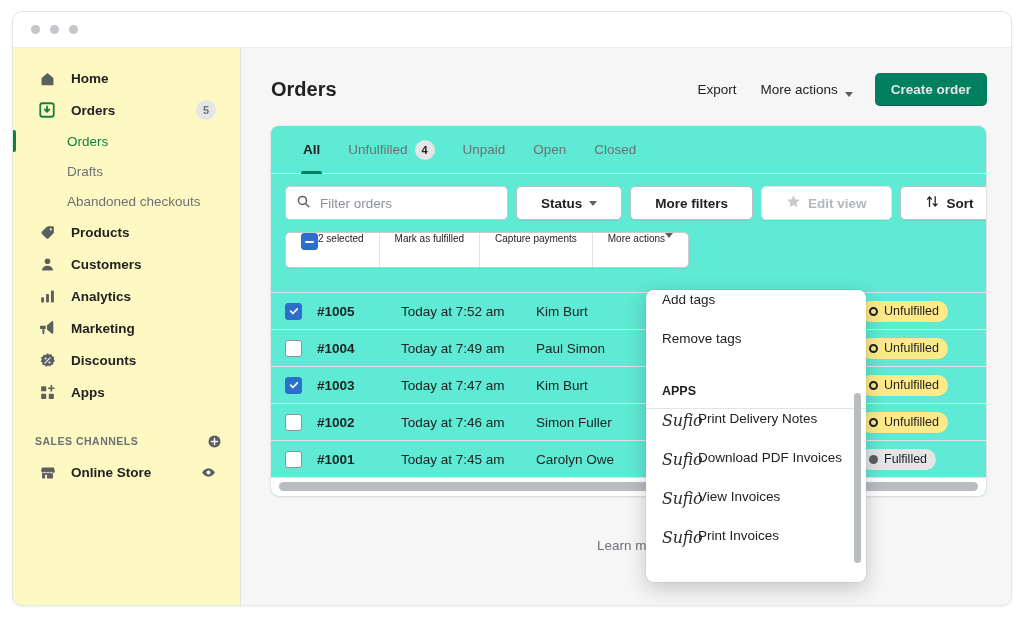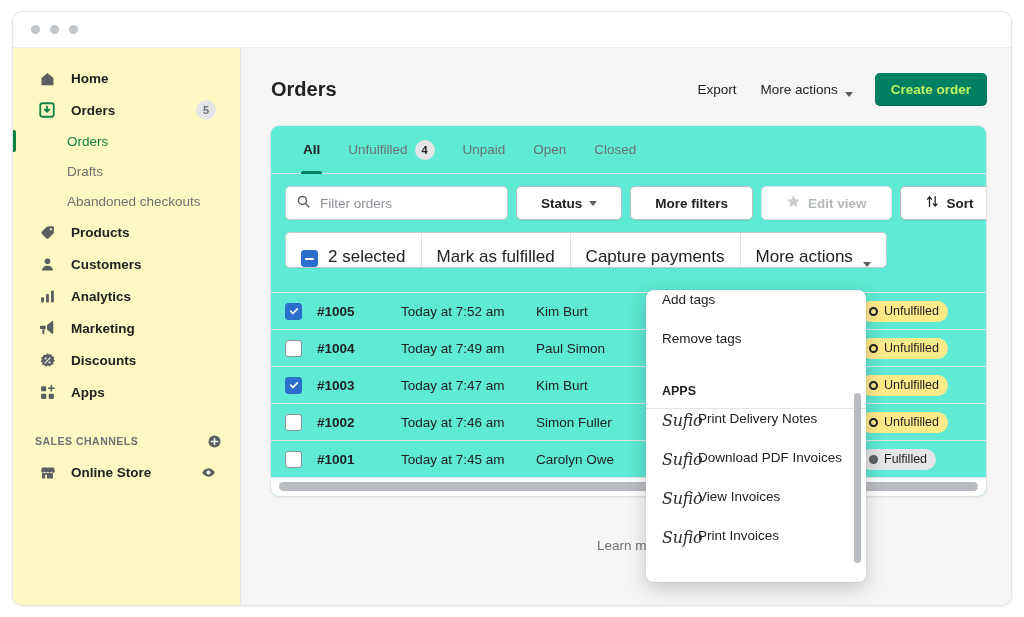--- a/index.html
+++ b/index.html
@@ -129,21 +129,21 @@
     padding: 7px 10px; margin-left: 4px;
     background: transparent; border: none; border-radius: 4px;
     display: flex; align-items: flex-end; gap: 7px;
     cursor: pointer;
   }
   .caret { width: 0; height: 0;
     border-left: 4.5px solid transparent;
     border-right: 4.5px solid transparent;
     border-top: 5px solid #5c5f62; }
   .btn-primary {
-    background: #008060; color: #bef264;
+    background: #008060; color: #e5e5e5;
     font-size: 13.5px; font-weight: bold;
     padding: 9px 16px; border: none; border-radius: 5px;
     margin-left: 12px;
     cursor: pointer;
     box-shadow: inset 0 -1px 0 rgba(0,0,0,0.2);
   }
 
   
   .card {
     margin: 18px 0 0 30px;
@@ -223,23 +223,23 @@
     border: 1px solid #c9cccf;
     border-radius: 5px;
     overflow: hidden;
     background: #ffffff;
     height: 36px;
     width: fit-content;
     position: relative; z-index: 2;
     box-shadow: 0 1px 0 rgba(0,0,0,0.04);
   }
   .bulk-cell {
-    display: flex; align-items: flex-end; gap: 10px;
+    display: flex; align-items: flex-start; 
     padding: 0 15px;
-    font-size: 17px; color: #202223; font-weight: normal;
+    font-size: 10px; color: #202223; font-weight: normal;
     border-right: 1px solid #e1e3e5;
     cursor: pointer; white-space: nowrap;
   }
   .bulk-cell:last-child { border-right: none; }
   .cb {
     width: 17px; height: 17px; border-radius: 3px;
     border: 1.5px solid #8c9196; background: #ffffff;
     display: flex; align-items: center; justify-content: center;
     flex: 0 0 17px;
   }

